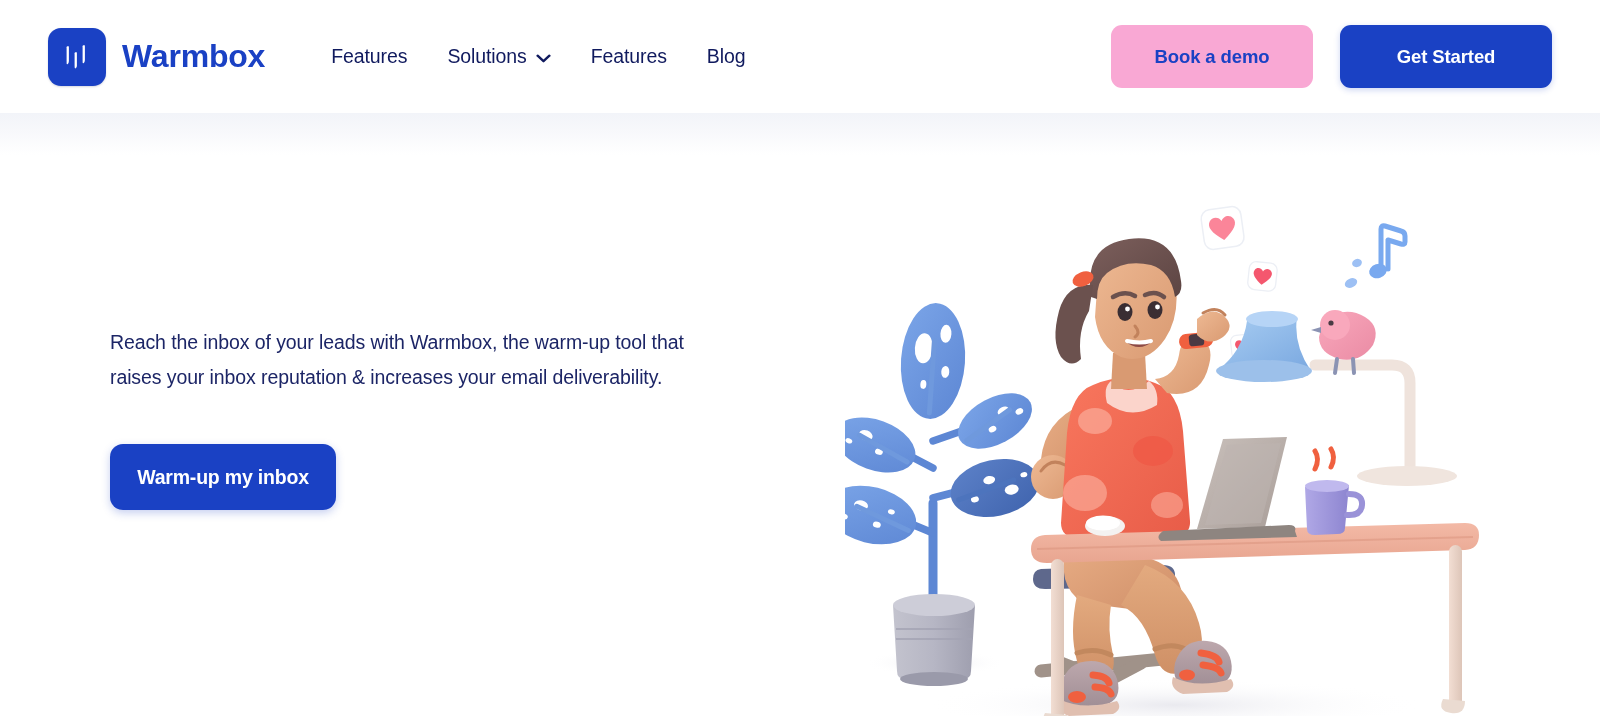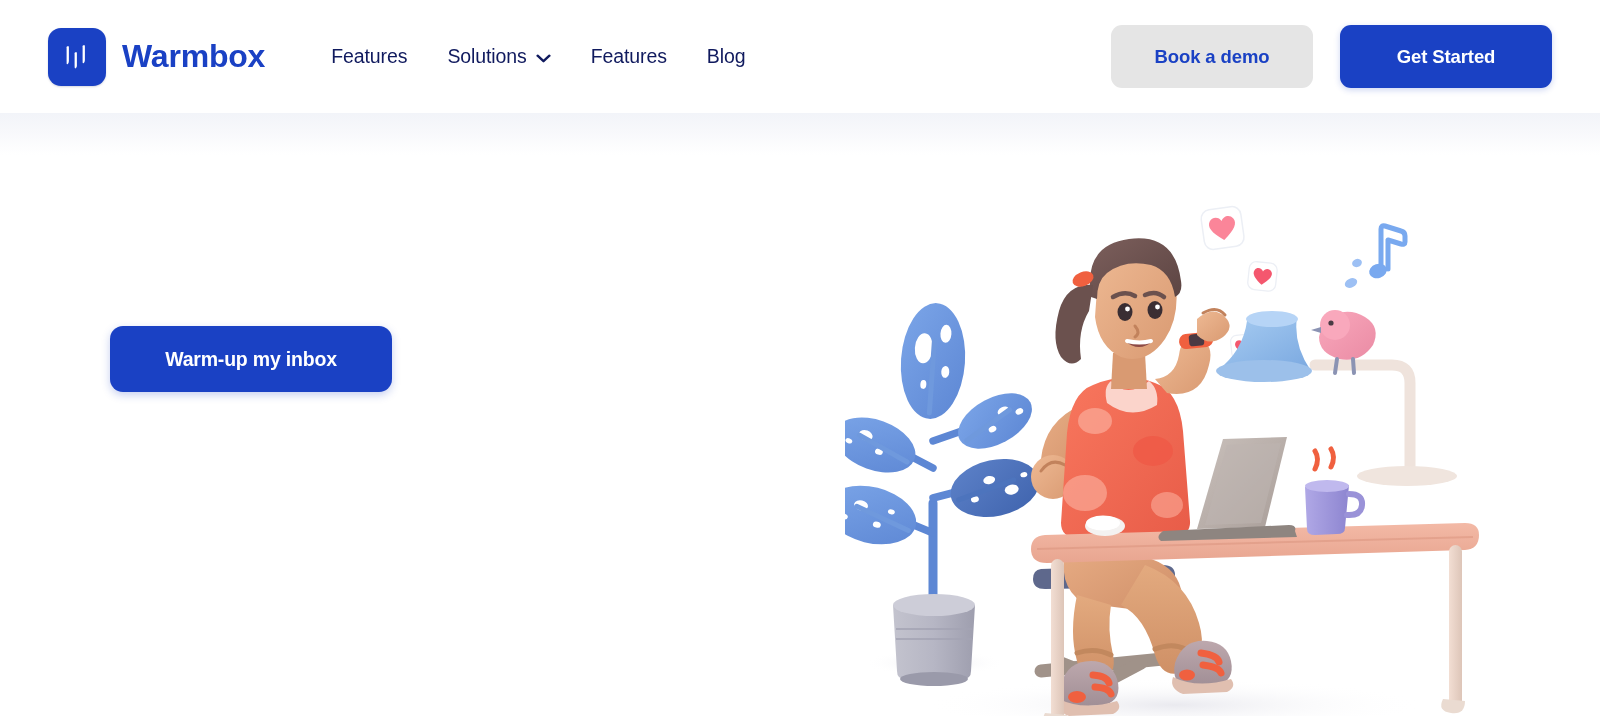--- a/index.html
+++ b/index.html
@@ -42,21 +42,21 @@
   .chev { display:block; width:15px; height:9px; margin-top:3px; }
 
   .header-actions { margin-left:auto; display:flex; align-items:center; gap:27px; }
   .btn {
     border:none; cursor:pointer; border-radius:11px;
     font-family:"Liberation Sans", sans-serif;
     font-size:18.5px; font-weight:700; letter-spacing:-0.1px;
     display:flex; align-items:center; justify-content:center;
   }
   .btn-demo {
-    background:#e5e5e5; color:#1a41c4;
+    background:#f9a8d4; color:#1a41c4;
     width:202px; height:63px;
   }
   .btn-start {
     background:#1a41c4; color:#ffffff;
     width:212px; height:63px;
     box-shadow:0 2px 6px rgba(26,65,196,.22);
   }
 
   
   .header-fade {
@@ -72,21 +72,21 @@
   .headline { font-size:42px; font-weight:700; line-height:1.42; letter-spacing:-0.9px; }
   .headline .l1 { display:block; color:#2255dd; }
   .headline .l2 { display:block; color:#101a5e; }
 
   .subcopy {
     margin-top:49px; width:575px;
     font-size:19.5px; line-height:34.5px; color:#1c2566; letter-spacing:-0.1px;
   }
 
   .cta {
-    margin-top:50px; width:282px; height:66px;
+    margin-top:50px; width:226px; height:66px;
     background:#1a41c4; color:#fff; border:none; border-radius:13px;
     font-size:19.5px; font-weight:700; cursor:pointer; letter-spacing:-0.2px;
     font-family:"Liberation Sans", sans-serif;
     box-shadow:0 3px 9px rgba(26,65,196,.25);
   }
 
   .hero-art { position:absolute; left:845px; top:80px; width:680px; height:540px; }
   .hero-art svg { display:block; width:100%; height:100%; }
 </style>
 </head>
@@ -132,20 +132,21 @@
       </div>
 
     </div>
   </header>
 
   <div class="header-fade"></div>
 
   <section class="hero">
 
     <div class="hero-copy">
+      <p class="subcopy">Reach the inbox of your leads with Warmbox, the warm-up tool that raises your inbox reputation &amp; increases your email deliverability.</p>
       <button class="cta">Warm-up my inbox</button>
     </div>
 
     <div class="hero-art">
       <svg viewBox="0 0 680 540" aria-hidden="true">
         <defs>
           <linearGradient id="leafG" x1="0" y1="0" x2="1" y2="1">
             <stop offset="0" stop-color="#7ba5e8"></stop>
               <stop offset="1" stop-color="#5d87d4"></stop>
           </linearGradient>

